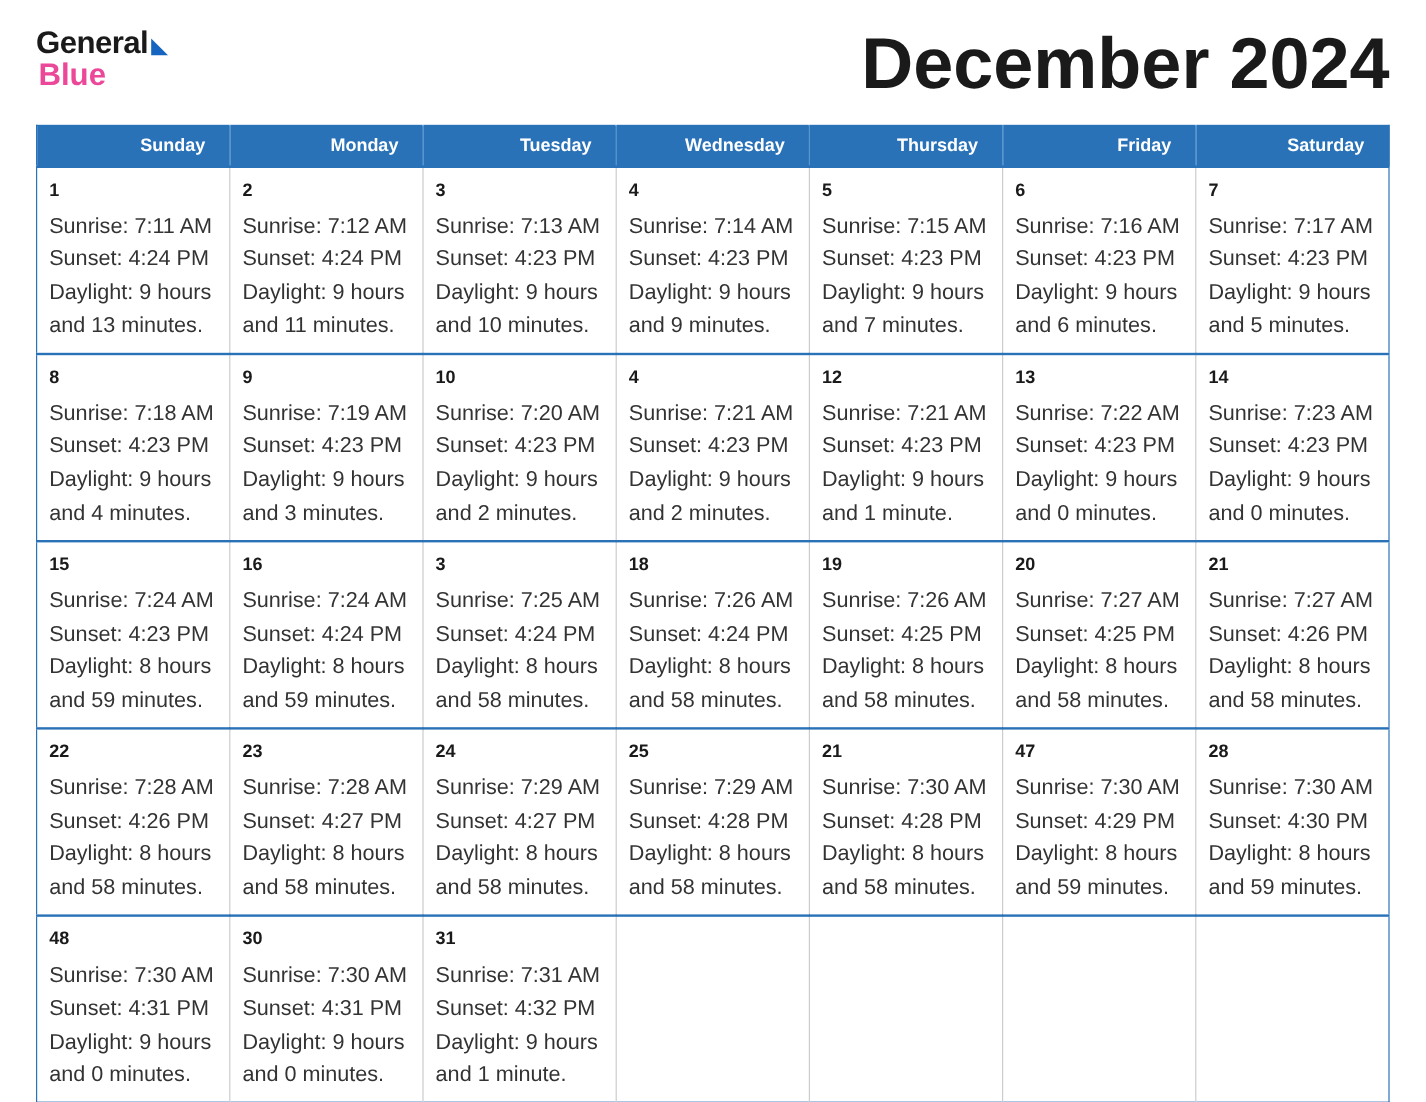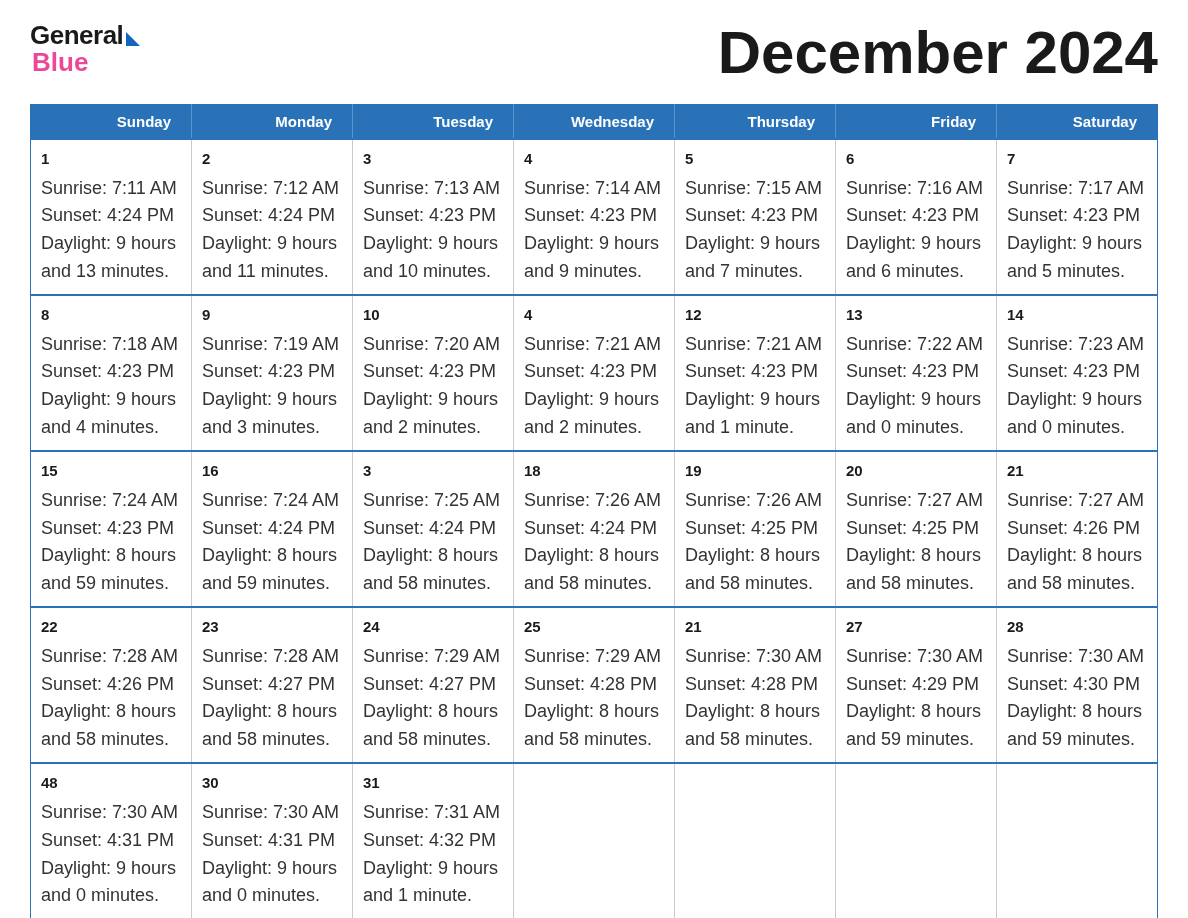--- a/index.html
+++ b/index.html
@@ -244,21 +244,21 @@
         </td>
         <td>
           <div class="day-number">25</div>
           <div class="day-info">Sunrise: 7:29 AM<br>Sunset: 4:28 PM<br>Daylight: 8 hours and 58 minutes.</div>
         </td>
         <td>
           <div class="day-number">21</div>
           <div class="day-info">Sunrise: 7:30 AM<br>Sunset: 4:28 PM<br>Daylight: 8 hours and 58 minutes.</div>
         </td>
         <td>
-          <div class="day-number">27</div>
+          <div class="day-number">47</div>
           <div class="day-info">Sunrise: 7:30 AM<br>Sunset: 4:29 PM<br>Daylight: 8 hours and 59 minutes.</div>
         </td>
         <td>
           <div class="day-number">28</div>
           <div class="day-info">Sunrise: 7:30 AM<br>Sunset: 4:30 PM<br>Daylight: 8 hours and 59 minutes.</div>
         </td>
       </tr>
       <tr>
         <td>
           <div class="day-number">48</div>

